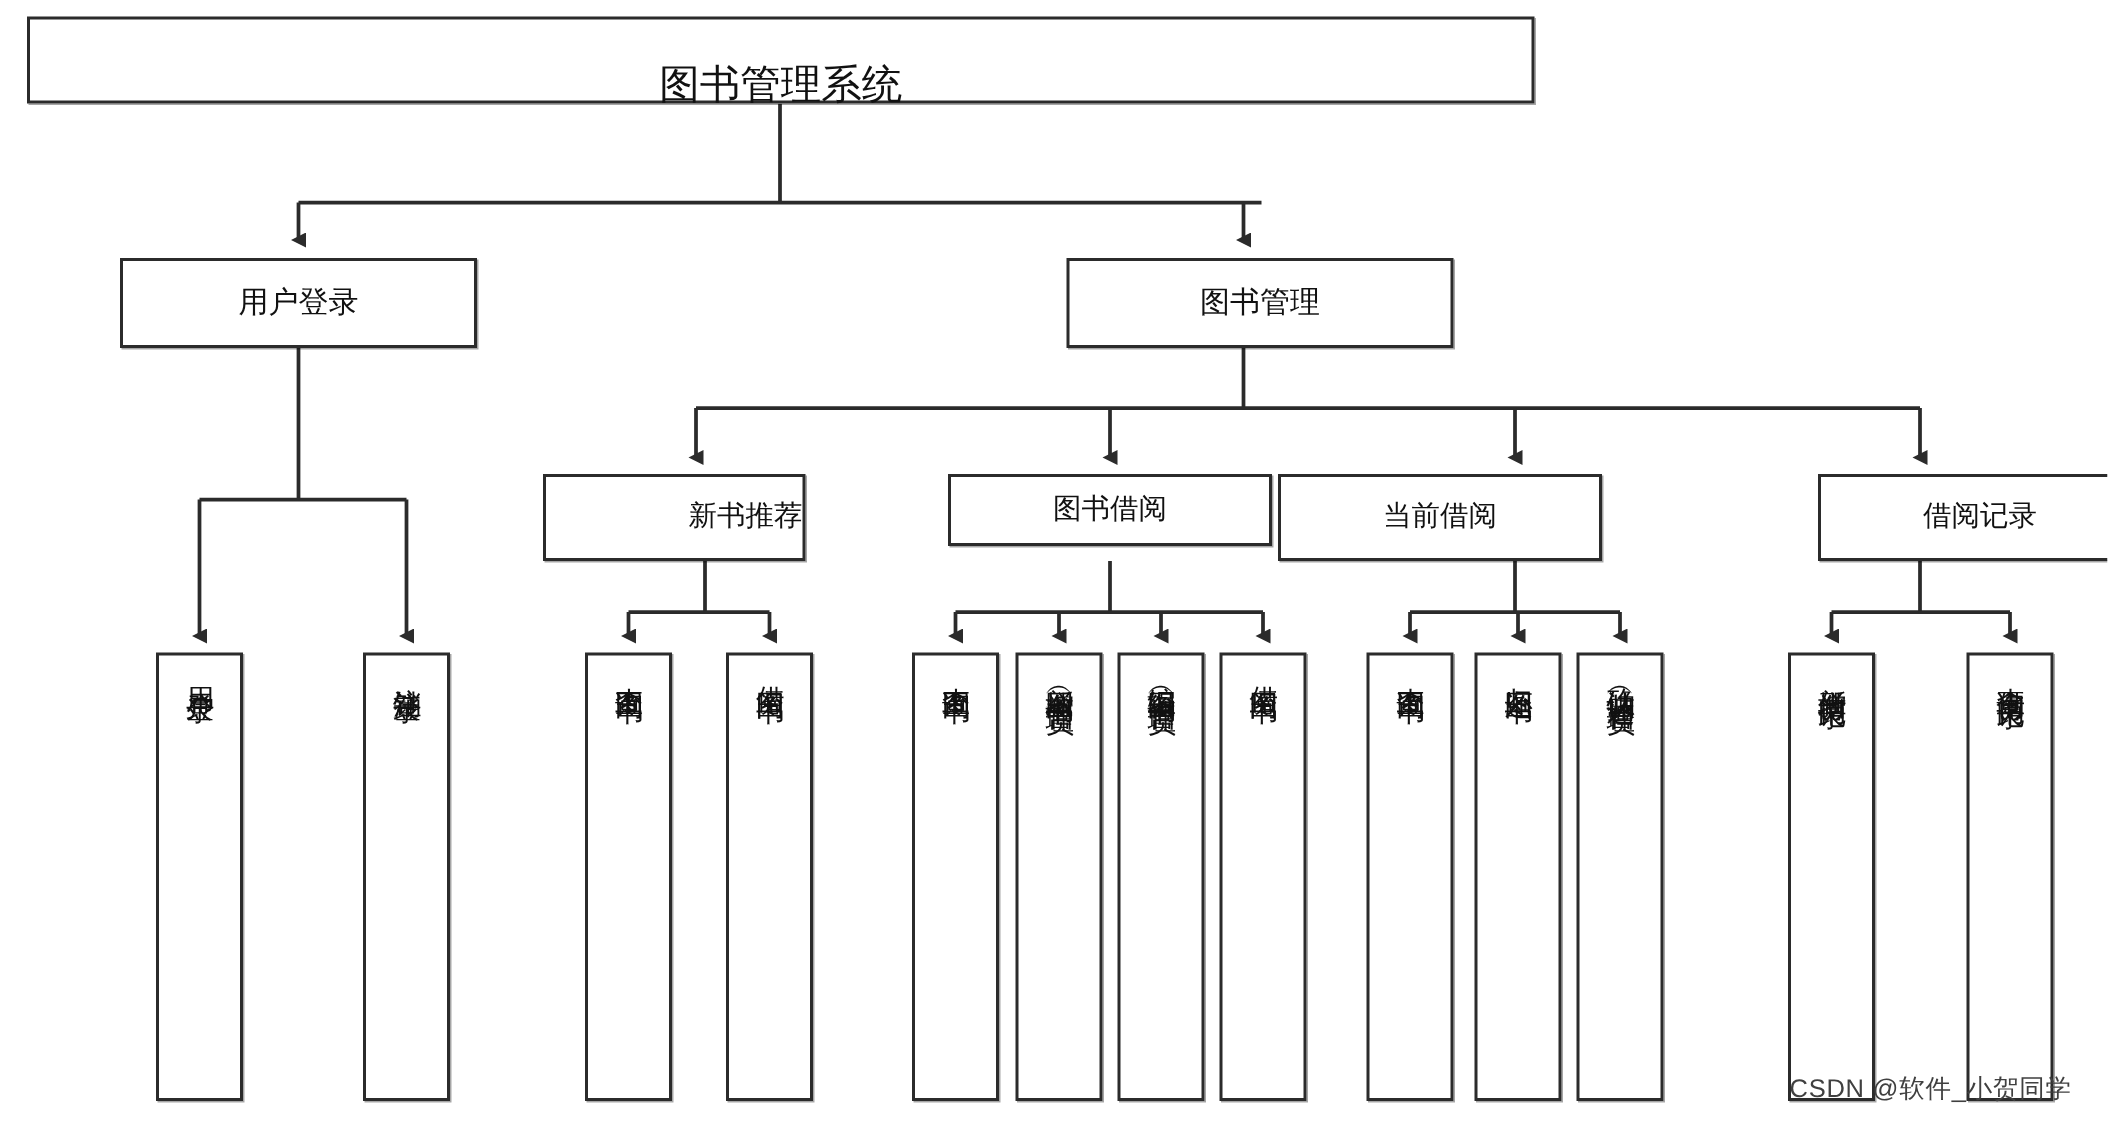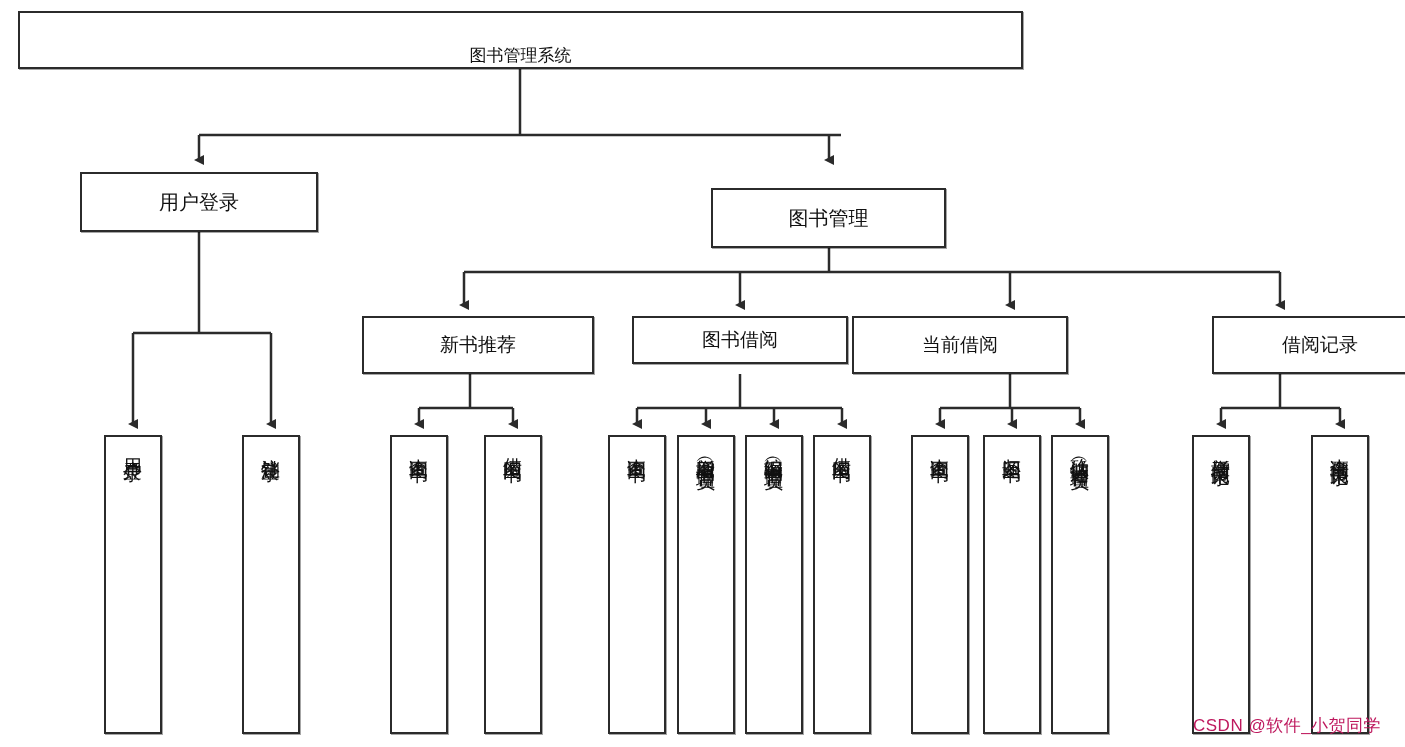--- a/index.html
+++ b/index.html
@@ -36,38 +36,38 @@
     justify-content: center;
     color: #111111;
     z-index: 2;
   }
   .node .lbl {
     display: block;
     text-align: center;
     line-height: 1.05;
     white-space: pre;
   }
-  .node.root .lbl { font-size: 17px; margin-top: 32px; }
+  .node.root .lbl { font-size: 27px; margin-top: 32px; }
   .node.lvl1 .lbl { font-size: 20px; }
   .node.lvl2 .lbl { font-size: 19px; }
   .node.leaf {
     align-items: flex-start;
     padding-top: 6px;
   }
   .node.leaf .lbl {
     font-size: 19px;
     writing-mode: vertical-rl;
     text-orientation: upright;
     letter-spacing: 2px;
     line-height: 1;
     white-space: nowrap;
   }
   .watermark {
     position: absolute;
-    color: #be185d;
+    color: #404040;
     font-size: 17px;
     letter-spacing: 0.5px;
     z-index: 3;
     user-select: none;
     white-space: nowrap;
   }
 </style>
 </head>
 <body>
 
@@ -123,25 +123,25 @@
     </g>
   </svg>
 
   <div class="node root" style="left:18px; top:11px; width:1005px; height:58px;">
     <span class="lbl">图书管理系统</span>
   </div>
 
   <div class="node lvl1" style="left:80px; top:172px; width:238px; height:60px;">
     <span class="lbl">用户登录</span>
   </div>
-  <div class="node lvl1" style="left:711px; top:188px; width:235px; height:60px;align-items:center;">
+  <div class="node lvl1" style="left:711px; top:172px; width:258px; height:60px;align-items:center;">
     <span class="lbl">图书管理</span>
   </div>
 
-  <div class="node lvl2" style="left:362px; top:316px; width:232px; height:58px;">
+  <div class="node lvl2" style="left:362px; top:316px; width:175px; height:58px;justify-content:flex-end;">
     <span class="lbl">新书推荐</span>
   </div>
   <div class="node lvl2" style="left:632px; top:316px; width:216px; height:48px;">
     <span class="lbl">图书借阅</span>
   </div>
   <div class="node lvl2" style="left:852px; top:316px; width:216px; height:58px;">
     <span class="lbl">当前借阅</span>
   </div>
   <div class="node lvl2" style="left:1172px; top:316px; width:216px; height:58px;margin-left:40px;">
     <span class="lbl">借阅记录</span>

